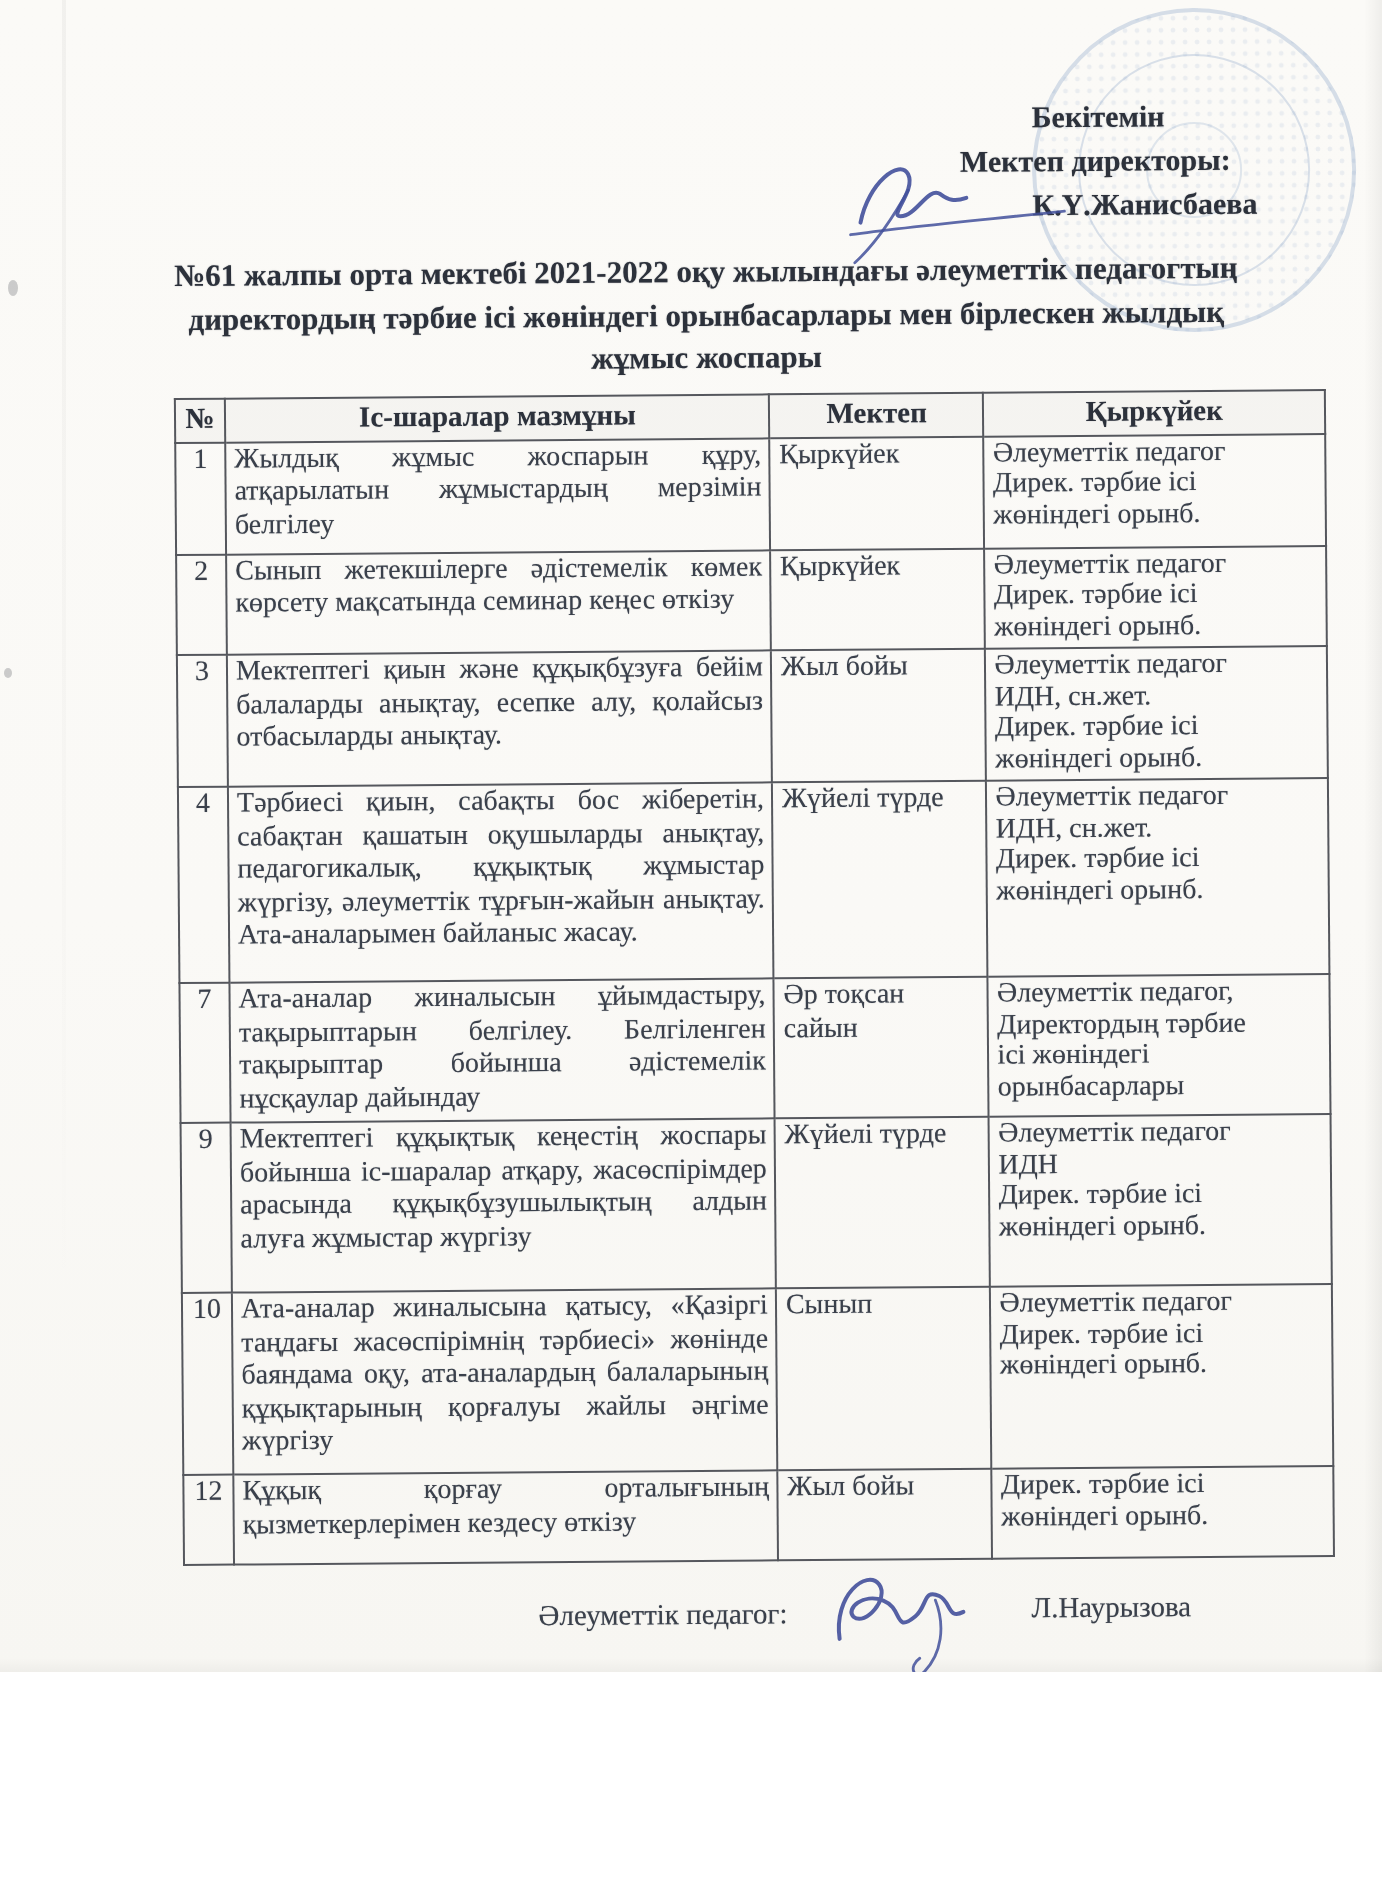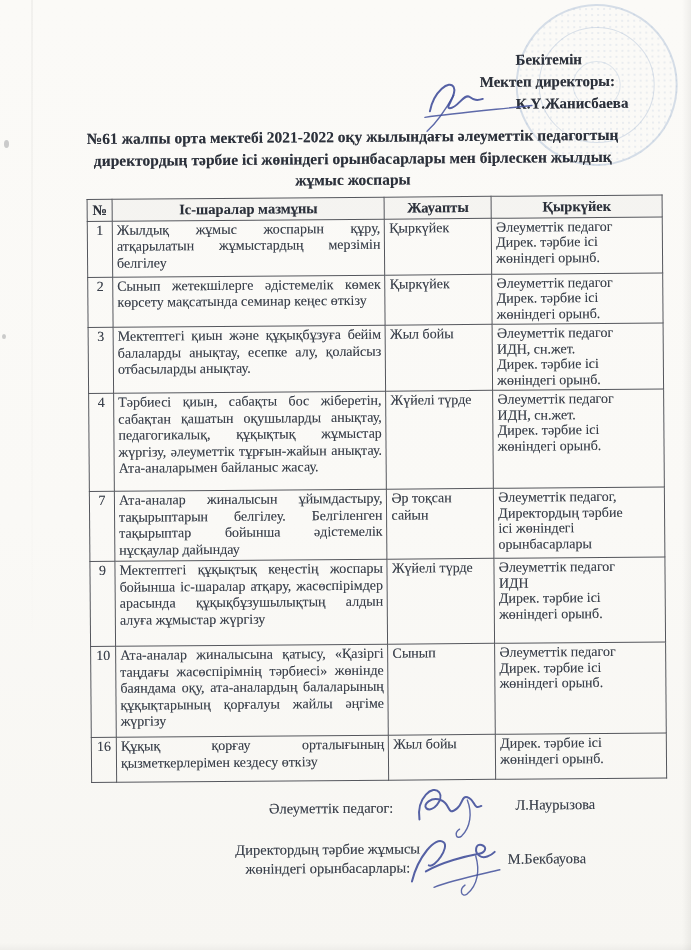--- a/index.html
+++ b/index.html
@@ -1,17 +1,17 @@
 <!DOCTYPE html>
 <html style="--ink: #3d434e; --ink-bold: #2c313b; --pen: #42509b; --stamp: #8aa7cb; --border: #55575d;"><head>
 <meta charset="utf-8">
 <style>
   html,body{margin:0;padding:0;}
   .page{
-    position:relative;width:691px;height:950px;overflow:hidden;
+    position:relative;width:691px;height:836px;overflow:hidden;
     background:linear-gradient(180deg,#fbfaf7 0%,#faf9f6 55%,#f7f6f2 100%);
     font-family:"Liberation Serif","DejaVu Serif",serif;
     color:var(--ink,#3d434e);
   }
   .crease{position:absolute;left:31px;top:0;width:2px;height:660px;
     background:linear-gradient(180deg,rgba(60,60,60,0.05),rgba(60,60,60,0));}
   .edge-right{position:absolute;right:0;top:0;width:9px;height:100%;
     background:linear-gradient(90deg,rgba(0,0,0,0),rgba(0,0,0,0.05));}
   .edge-bottom{position:absolute;left:0;bottom:0;width:100%;height:7px;
     background:linear-gradient(180deg,rgba(0,0,0,0),rgba(0,0,0,0.035));}
@@ -105,21 +105,21 @@
         <colgroup>
             <col style="width:25px">
             <col style="width:273px">
             <col style="width:107px">
             <col style="width:171px">
           </colgroup>
         <tbody>
             <tr>
           <th>№</th>
           <th>Іс-шаралар мазмұны</th>
-          <th>Жауапты</th>
+          <th>Мектеп</th>
           <th>Қыркүйек</th>
         </tr>
         <tr class="h56">
           <td class="c-num">1</td>
           <td class="c-act">Жылдық жұмыс жоспарын құру, атқарылатын жұмыстардың мерзімін белгілеу</td>
           <td class="c-term">Қыркүйек</td>
           <td class="c-resp">Әлеуметтік педагог
 Дирек. тәрбие ісі
 жөніндегі орынб.</td>
         </tr>
@@ -170,21 +170,21 @@
         </tr>
         <tr class="h91">
           <td class="c-num">10</td>
           <td class="c-act">Ата-аналар жиналысына қатысу, «Қазіргі таңдағы жасөспірімнің тәрбиесі» жөнінде баяндама оқу, ата-аналардың балаларының құқықтарының қорғалуы жайлы әңгіме жүргізу</td>
           <td class="c-term">Сынып</td>
           <td class="c-resp">Әлеуметтік педагог
 Дирек. тәрбие ісі
 жөніндегі орынб.</td>
         </tr>
         <tr class="h45">
-          <td class="c-num">16</td>
+          <td class="c-num">12</td>
           <td class="c-act">Құқық қорғау орталығының қызметкерлерімен кездесу  өткізу</td>
           <td class="c-term">Жыл бойы</td>
           <td class="c-resp">Дирек. тәрбие ісі
 жөніндегі орынб.</td>
         </tr>
       </tbody>
         </table>
 
       <div class="sigs">
         <div class="sig-label-a">Әлеуметтік педагог:</div>

